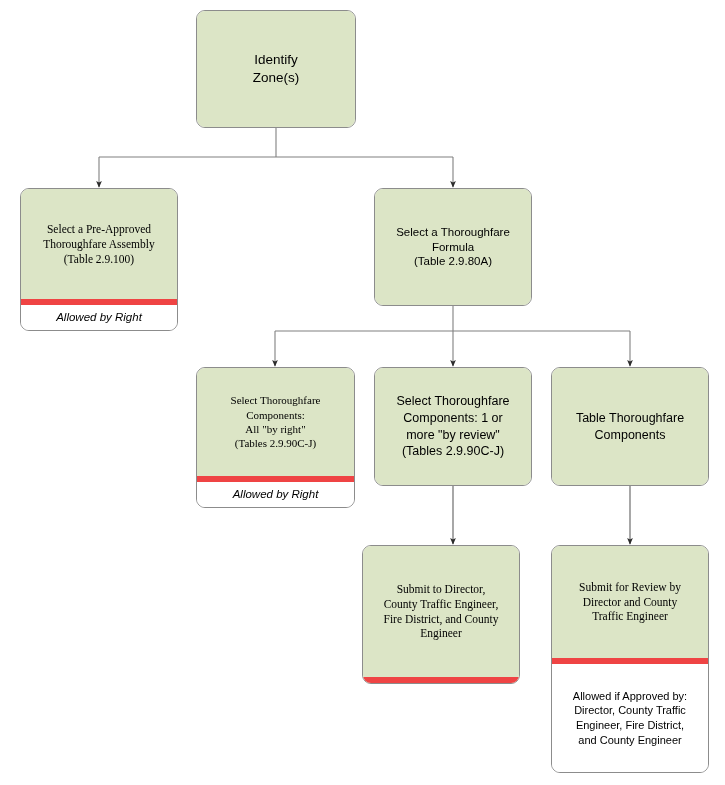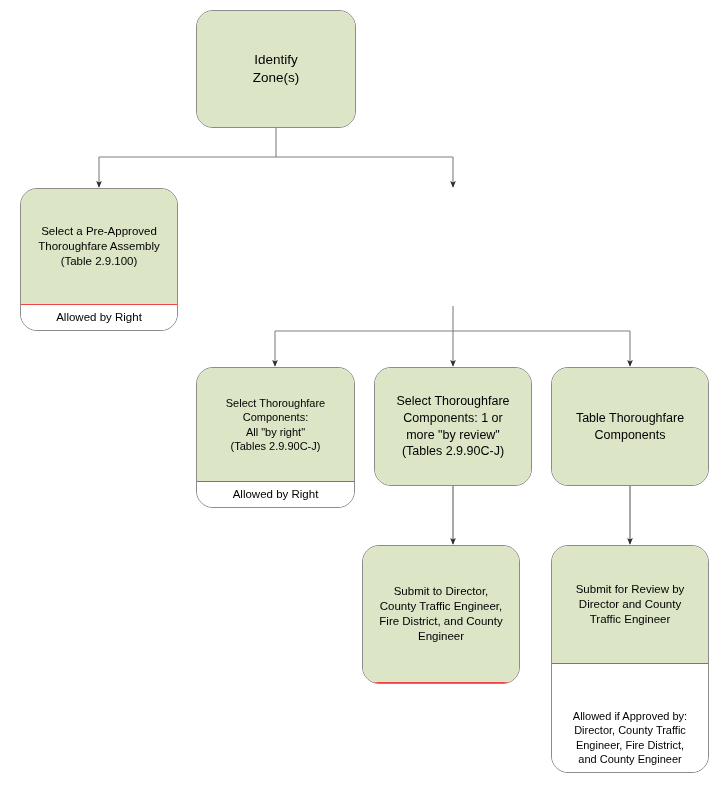--- a/index.html
+++ b/index.html
@@ -23,39 +23,40 @@
     left: 0;
     top: 0;
     width: 725px;
     height: 785px;
     pointer-events: none;
   }
   .node {
     position: absolute;
     box-sizing: border-box;
     border: 1px solid #8c8c8c;
-    border-radius: 17px;
+    border-radius: 9px;
     background: #ffffff;
     display: flex;
     flex-direction: column;
     overflow: hidden;
     box-shadow: 0 0 0 0 rgba(0,0,0,0);
   }
   .node-body {
     flex: 1 1 auto;
     background: #dce5c6;
     display: flex;
     align-items: center;
     justify-content: center;
     text-align: center;
     padding: 6px 8px;
     box-sizing: border-box;
   }
   .node.has-footer .node-body {
-    border-bottom: 1px solid #ef4444;
+    border-bottom: 6px solid #ef4444;
+    font-family: Liberation Serif, serif;
   }
   .node-footer {
     flex: 0 0 auto;
     background: #ffffff;
     display: flex;
     align-items: center;
     justify-content: center;
     text-align: center;
     padding: 5px 6px;
     box-sizing: border-box;
@@ -67,21 +68,21 @@
   }
   .node-text.size-lg  { font-size: 13.5px; line-height: 1.34; }
   .node-text.size-md  { font-size: 12.5px; line-height: 1.33; }
   .node-text.size-sm  { font-size: 11.5px; line-height: 1.3; }
   .node-text.size-xs  { font-size: 11px;   line-height: 1.3; }
   .footer-text {
     font-size: 12.5px;
     line-height: 1.3;
     white-space: pre-line;
   }
-  .footer-text.size-sm { font-size: 11.5px; }
+  .footer-text.size-sm { font-size: 11.5px; font-style: italic; }
   .footer-text.size-xs { font-size: 11px; line-height: 1.32; }
 </style>
 </head>
 <body>
 
 <div id="canvas">
 
   <svg id="connector-layer" viewBox="0 0 725 785" width="725" height="785" xmlns="http://www.w3.org/2000/svg">
     <defs>
       <marker id="arrowhead" markerWidth="7" markerHeight="7" refX="5.4" refY="3" orient="auto" markerUnits="strokeWidth">
@@ -115,20 +116,27 @@
     <div class="node-body">
       <span class="node-text size-sm">Select a Pre-Approved
 Thoroughfare Assembly
 (Table 2.9.100)</span>
     </div>
     <div class="node-footer">
       <span class="footer-text size-sm">Allowed by Right</span>
     </div>
   </div>
 
+  <div class="node" style="left:374px; top:188px; width:158px; height:118px;">
+    <div class="node-body">
+      <span class="node-text size-sm">Select a Thoroughfare
+Formula
+(Table 2.9.80A)</span>
+    </div>
+  </div>
 
   <div class="node has-footer" style="left:196px; top:367px; width:159px; height:141px;">
     <div class="node-body">
       <span class="node-text size-xs">Select Thoroughfare
 Components:
 All "by right"
 (Tables 2.9.90C-J)</span>
     </div>
     <div class="node-footer">
       <span class="footer-text size-sm">Allowed by Right</span>
@@ -159,21 +167,21 @@
 Engineer</span>
     </div>
   </div>
 
   <div class="node has-footer" style="left:551px; top:545px; width:158px; height:228px;">
     <div class="node-body" style="flex:0 0 118px;">
       <span class="node-text size-sm">Submit for Review by
 Director and County
 Traffic Engineer</span>
     </div>
-    <div class="node-footer" style="flex:1 1 auto; align-items:flex-end; ">
+    <div class="node-footer" style="flex:1 1 auto; align-items:center; ">
       <span class="footer-text size-xs">Allowed if Approved by:
 Director, County Traffic
 Engineer, Fire District,
 and County Engineer</span>
     </div>
   </div>
 
 </div>
 
 </body></html>

